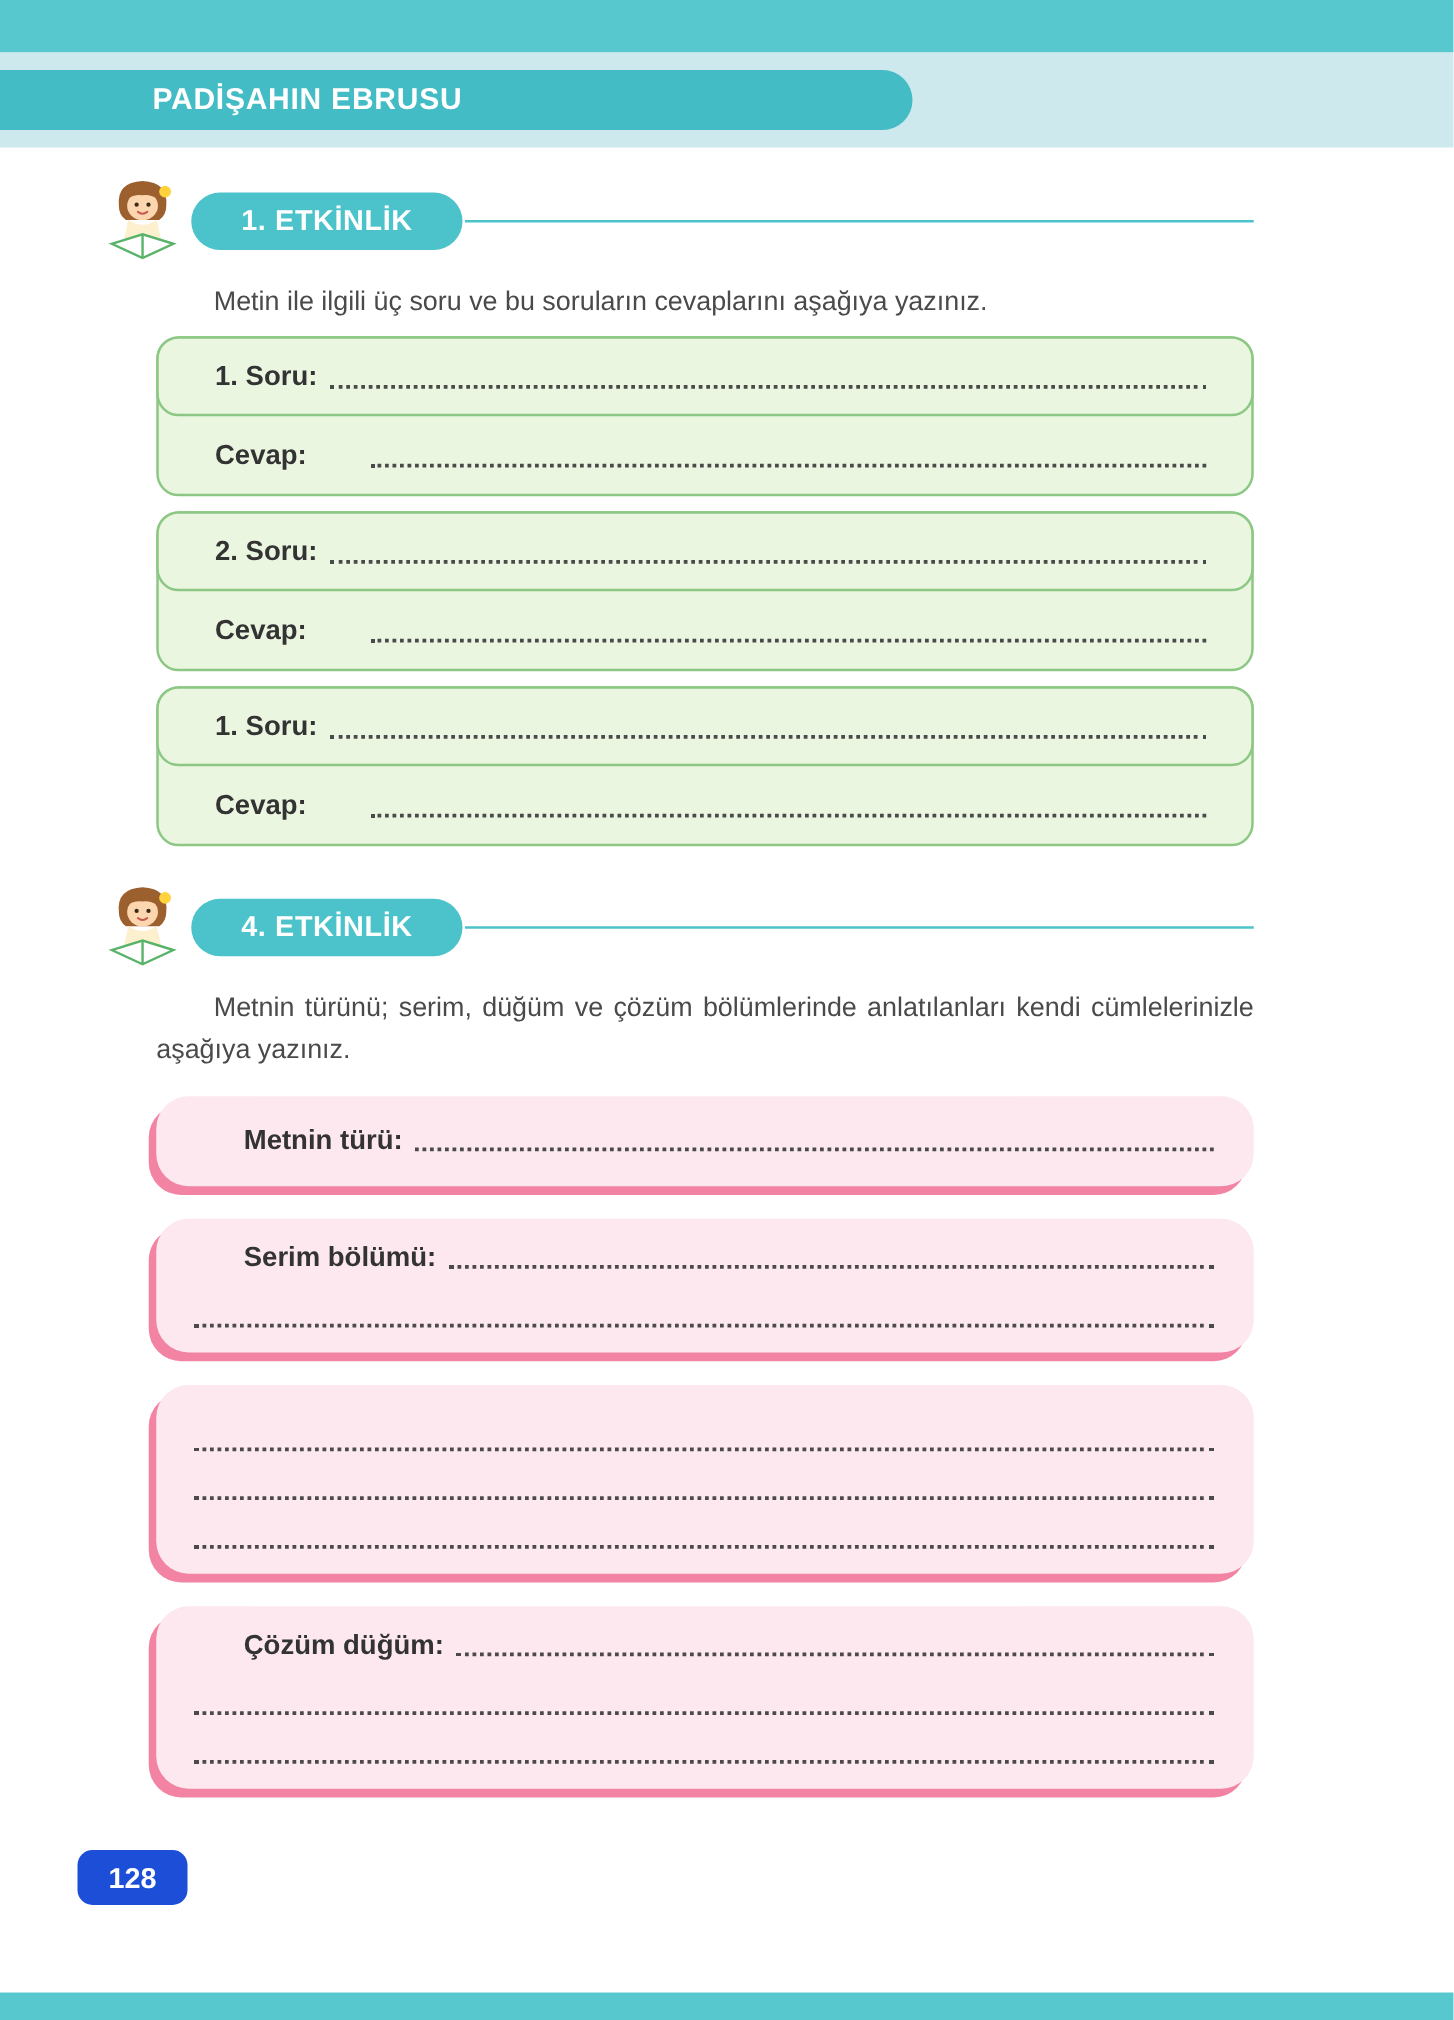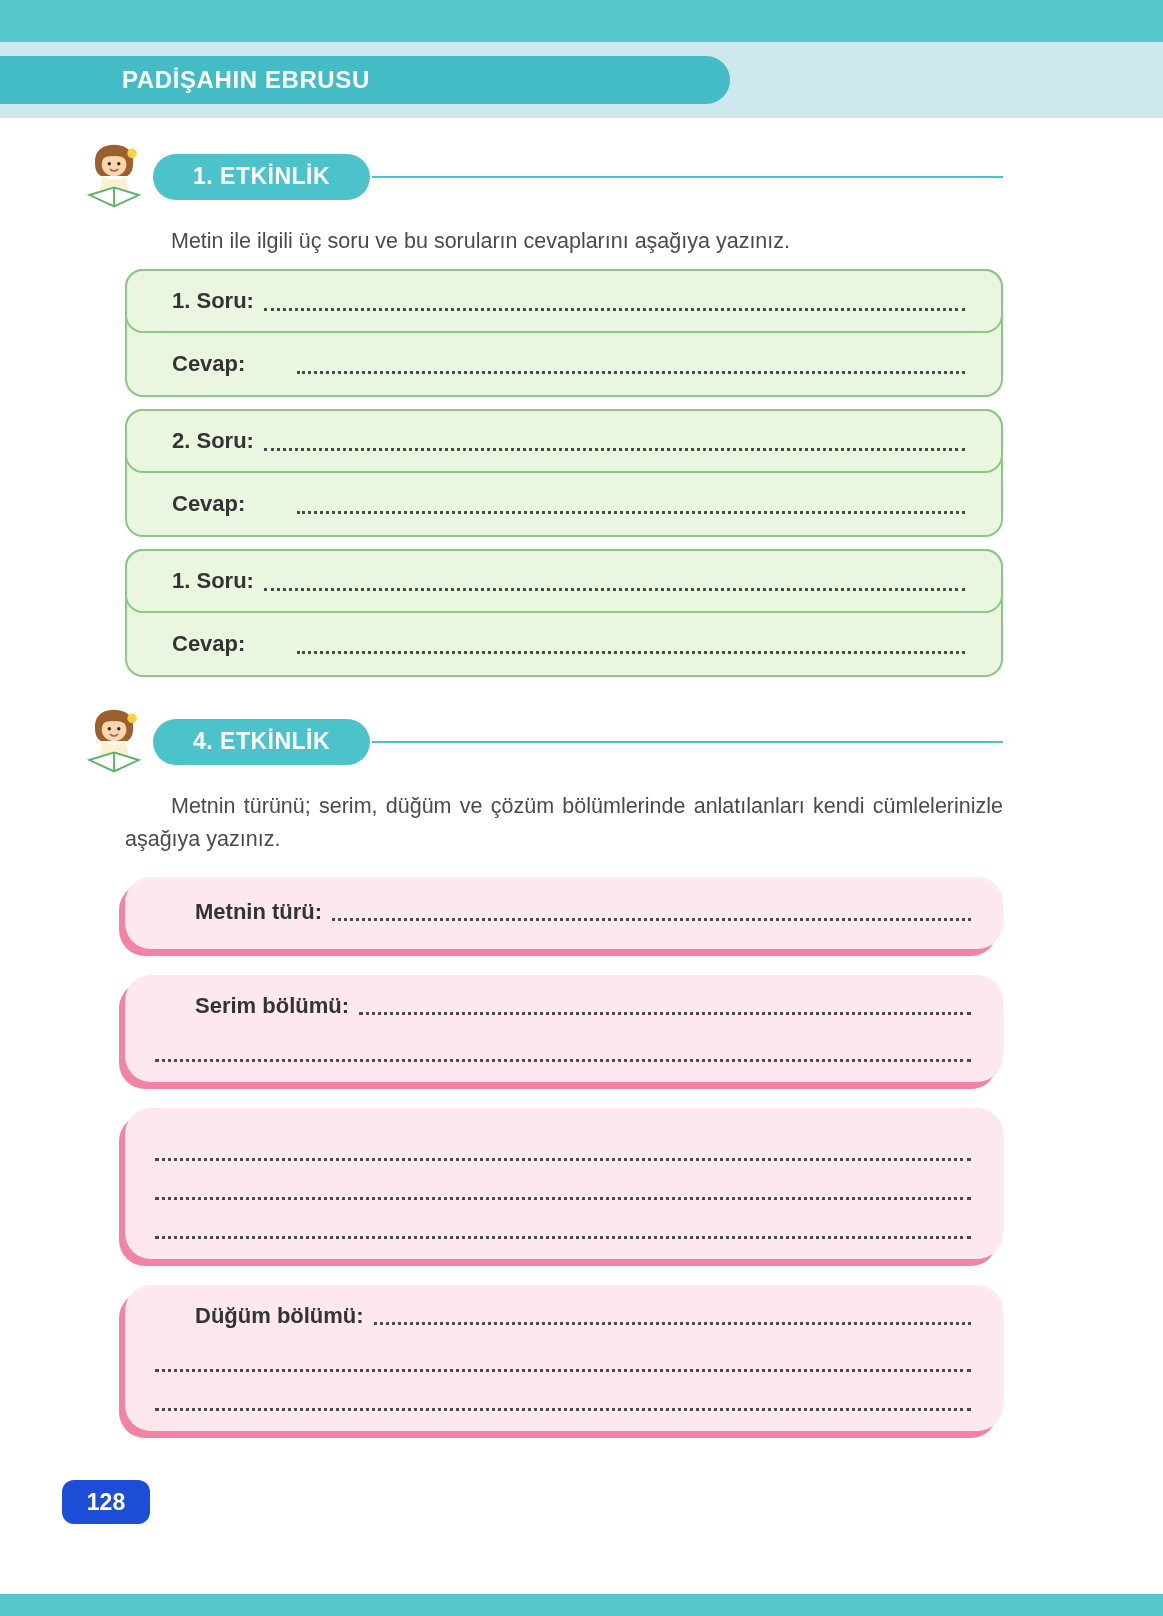--- a/index.html
+++ b/index.html
@@ -206,21 +206,21 @@
     </div>
 
     <div class="pink-box">
       <div class="p-line"></div>
       <div class="p-line"></div>
       <div class="p-line"></div>
     </div>
 
     <div class="pink-box">
       <div class="p-row">
-        <span class="label">Düğüm bölümü:</span>
+        <span class="label">Çözüm düğüm:</span>
         <span class="dots"></span>
       </div>
       <div class="p-line"></div>
       <div class="p-line"></div>
     </div>
 
   </div>
 
   <div class="page-num">128</div>
   <div class="bottom-bar"></div>

